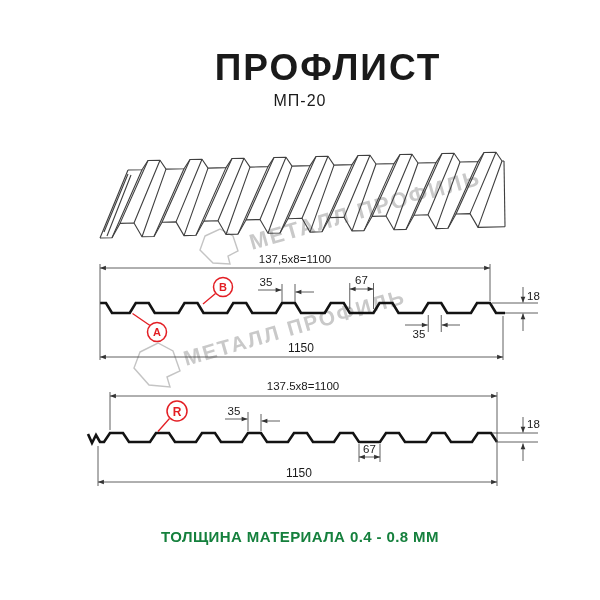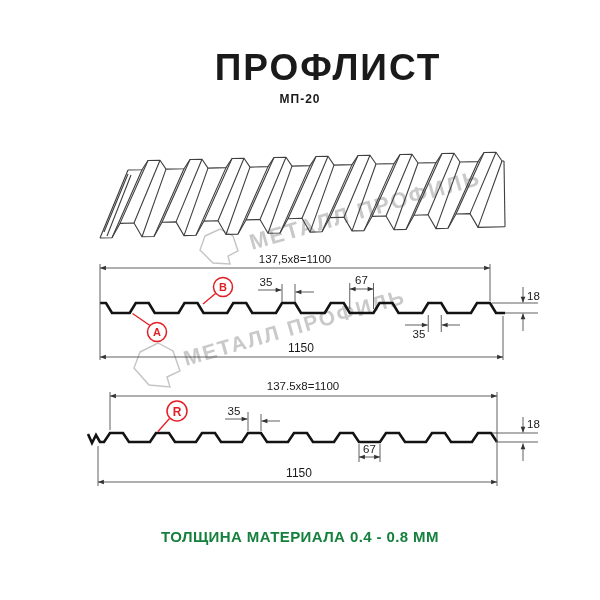--- a/index.html
+++ b/index.html
@@ -9,21 +9,21 @@
   body{
     width:600px;height:600px;background:#ffffff;position:relative;overflow:hidden;
     font-family:"Liberation Sans", sans-serif;
   }
   .title{
     position:absolute;left:0;top:47px;width:600px;text-align:center;
     font-size:37px;font-weight:bold;letter-spacing:2px;color:var(--ink);padding-left:28px;
   }
   .subtitle{
     position:absolute;left:0;top:92px;width:600px;text-align:center;
-    font-size:12px;font-weight:700;letter-spacing:1px;color:var(--ink);
+    font-size:16px;font-weight:400;letter-spacing:1px;color:var(--ink);
   }
   .footer{
     position:absolute;left:0;top:528px;width:600px;text-align:center;
     font-size:15px;font-weight:600;letter-spacing:0.4px;color:#15803d;
   }
   svg{position:absolute;left:0;top:0;}
   .profline{stroke:#131313;stroke-width:2.6;fill:none;stroke-linejoin:miter;}
   .thin{stroke:#4f4f4f;stroke-width:0.9;fill:none;}
   .dimtxt{font-size:11.5px;fill:#1a1a1a;}
   .sheet3d{stroke:#3f3f3f;stroke-width:1.1;fill:none;stroke-linejoin:round;}

